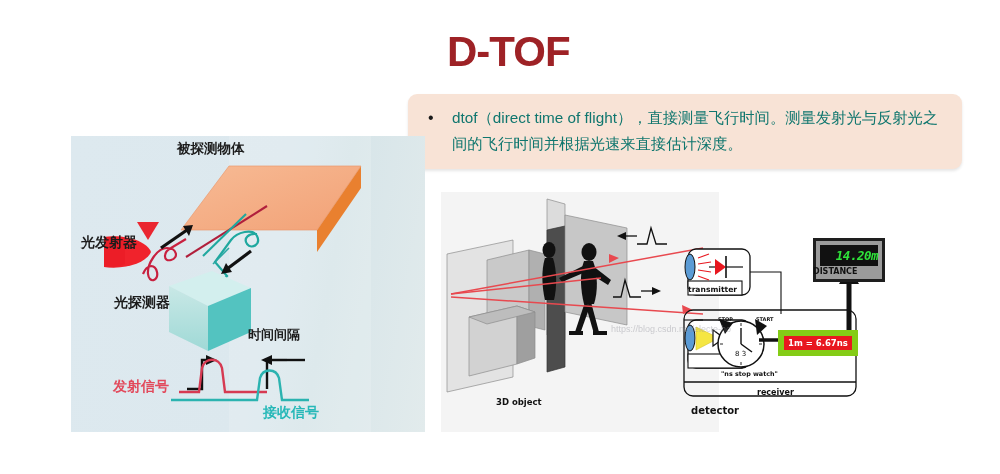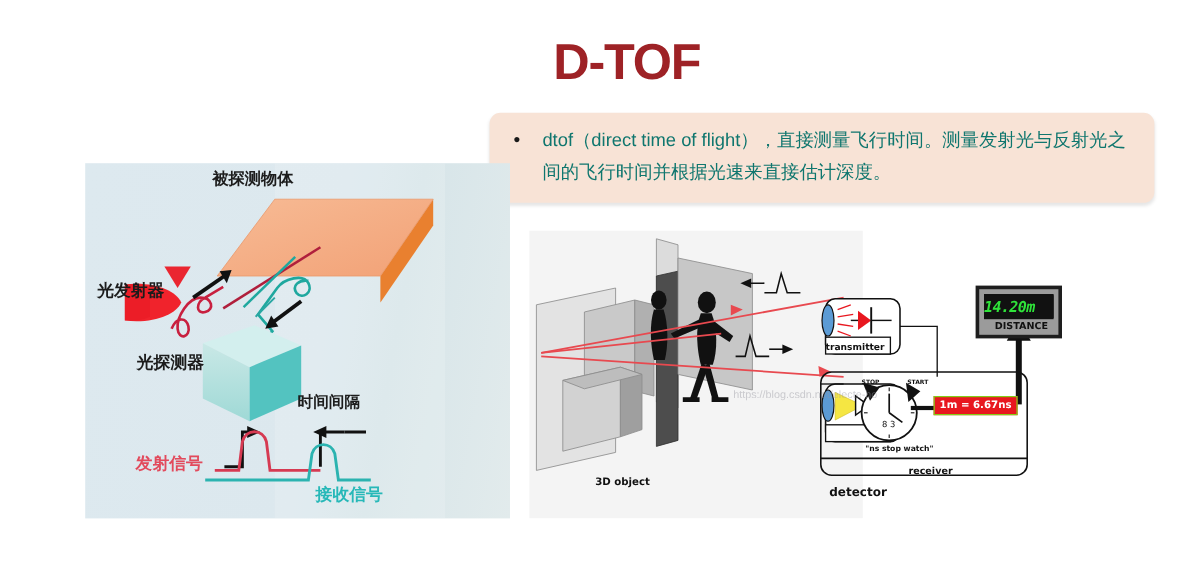--- a/index.html
+++ b/index.html
@@ -16,21 +16,21 @@
   }
   .slide {
     position: absolute;
     inset: 0;
     background: #ffffff;
   }
 
   
   #slide-title {
     position: absolute;
-    left: 461px;
+    left: 447px;
     top: 31px;
     font-size: 42px;
     font-weight: bold;
     letter-spacing: -1px;
     color: #9e2226;
     line-height: 1;
     white-space: nowrap;
   }
 
   
@@ -111,40 +111,40 @@
     white-space: nowrap;
     color: #111;
   }
   #lbl-3dobject   { left: 55px;  top: 205px; font-size: 8.5px; }
   #lbl-transmitter{ left: 247px; top: 93px;  font-size: 7.6px; }
   #lbl-detector-r { left: 250px; top: 168px; font-size: 10px; margin-top: 45px; }
   #lbl-receiver   { left: 316px; top: 196px; font-size: 8px; }
   #lbl-nsstop     { left: 280px; top: 178px; font-size: 6.4px; font-weight:normal; }
   #lbl-stop       { left: 277px; top: 124px; font-size: 5px; }
   #lbl-start      { left: 315px; top: 124px; font-size: 5px; }
-  #lbl-distance   { left: 388px; top: 75px;  font-size: 8px; color:#111; }
+  #lbl-distance   { left: 372px; top: 75px;  font-size: 8px; color:#111; }
   #lcd-value {
     position: absolute;
     left: 379px; top: 54px;
     width: 58px; height: 19px;
     background: #111;
     color: #2fe33a;
     font-family: "DejaVu Sans Mono", "Liberation Mono", monospace;
     font-size: 12.5px;
     font-weight: bold;
     letter-spacing: -0.5px;
-    text-align: left;
+    text-align: right;
     line-height: 19px;
     font-style: italic;
   }
   #conv-badge {
     position: absolute;
     left: 337px; top: 138px;
     background: #e8171f;
-    border: 1px solid #84cc16;
+    border: 6px solid #84cc16;
     color: #ffffff;
     font-size: 8.5px;
     font-weight: bold;
     padding: 2px 4px;
     white-space: nowrap;
     font-family: "DejaVu Sans", "Liberation Sans", sans-serif;
   }
   .watermark {
     position: absolute;
     left: 170px; top: 103px;

